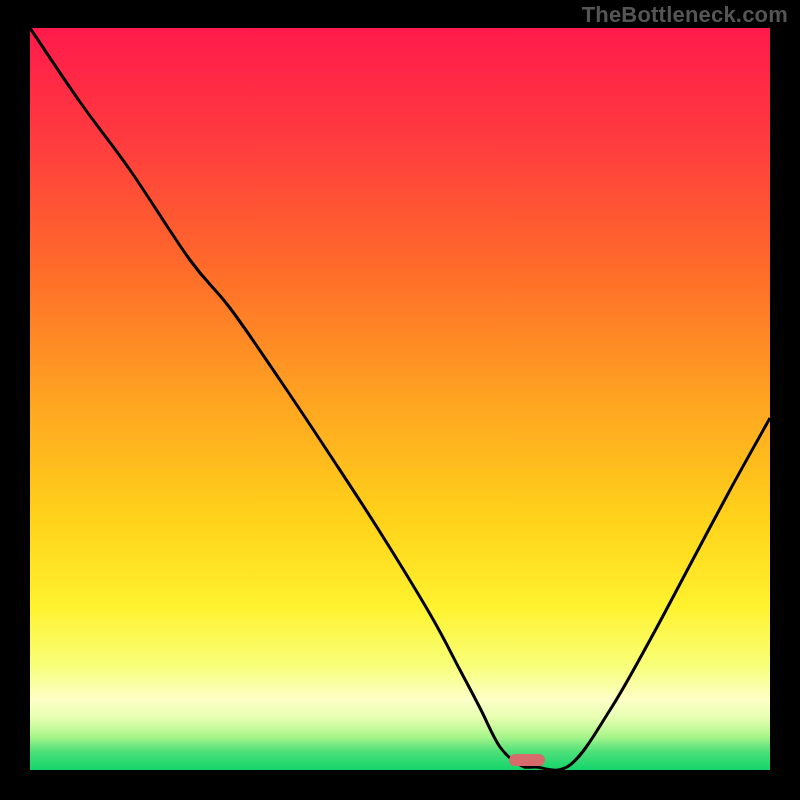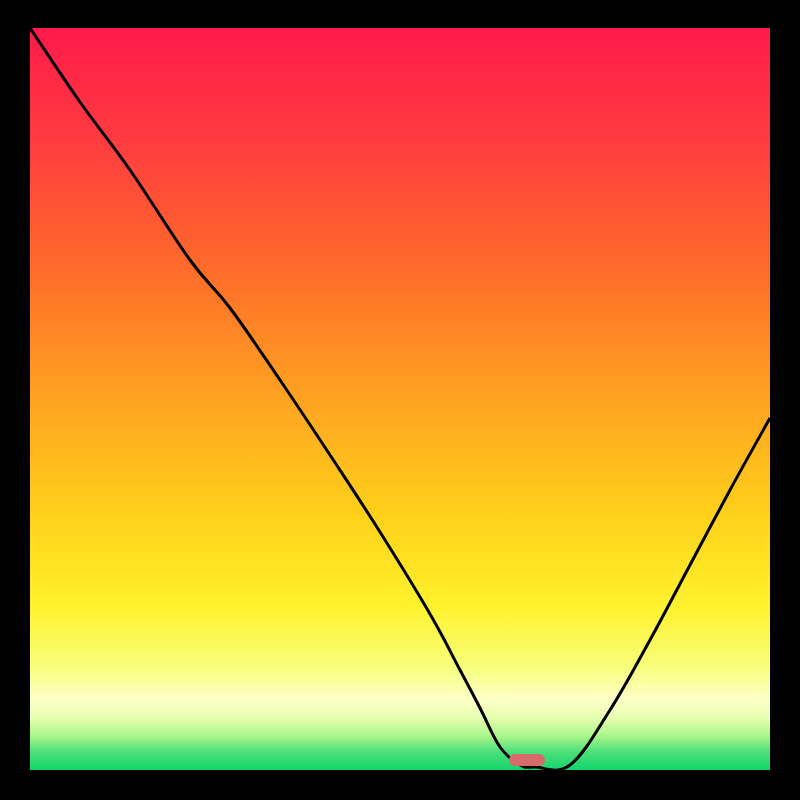--- a/index.html
+++ b/index.html
@@ -51,20 +51,21 @@
     border-radius: 6px;
     background: #d76a6a;
     z-index: 4;
   }
 </style>
 </head>
 <body>
 
 <div class="wrap">
 
+  <div class="watermark">TheBottleneck.com</div>
 
   <div class="plot">
 
     <svg class="gradient" viewBox="0 0 740 742" preserveAspectRatio="none">
       <defs>
         <linearGradient id="grad" x1="0" y1="0" x2="0" y2="1">
             <stop offset="0.00%" stop-color="#ff1a4b"></stop>
             <stop offset="15.00%" stop-color="#ff3b3f"></stop>
             <stop offset="32.00%" stop-color="#ff6a2a"></stop>
             <stop offset="50.00%" stop-color="#ffa321"></stop>

